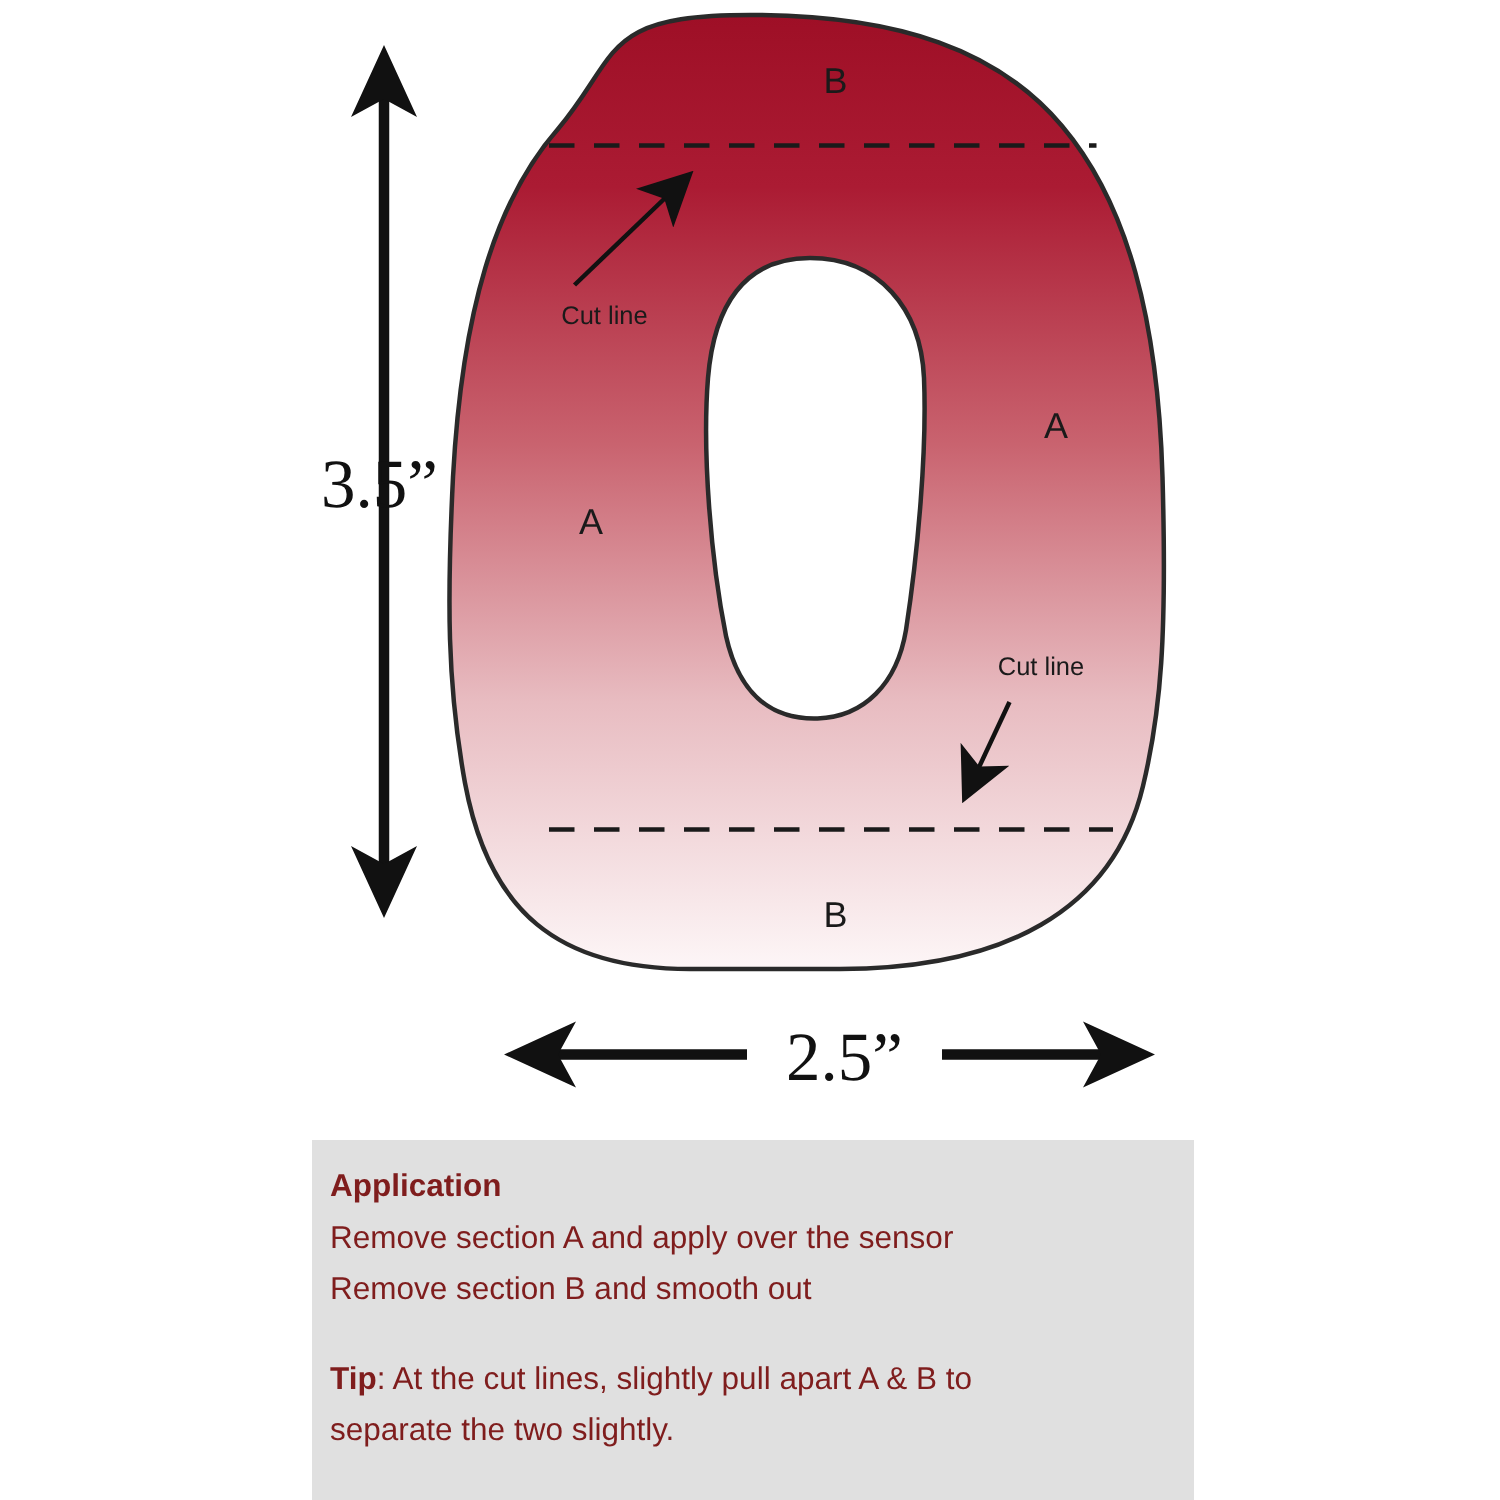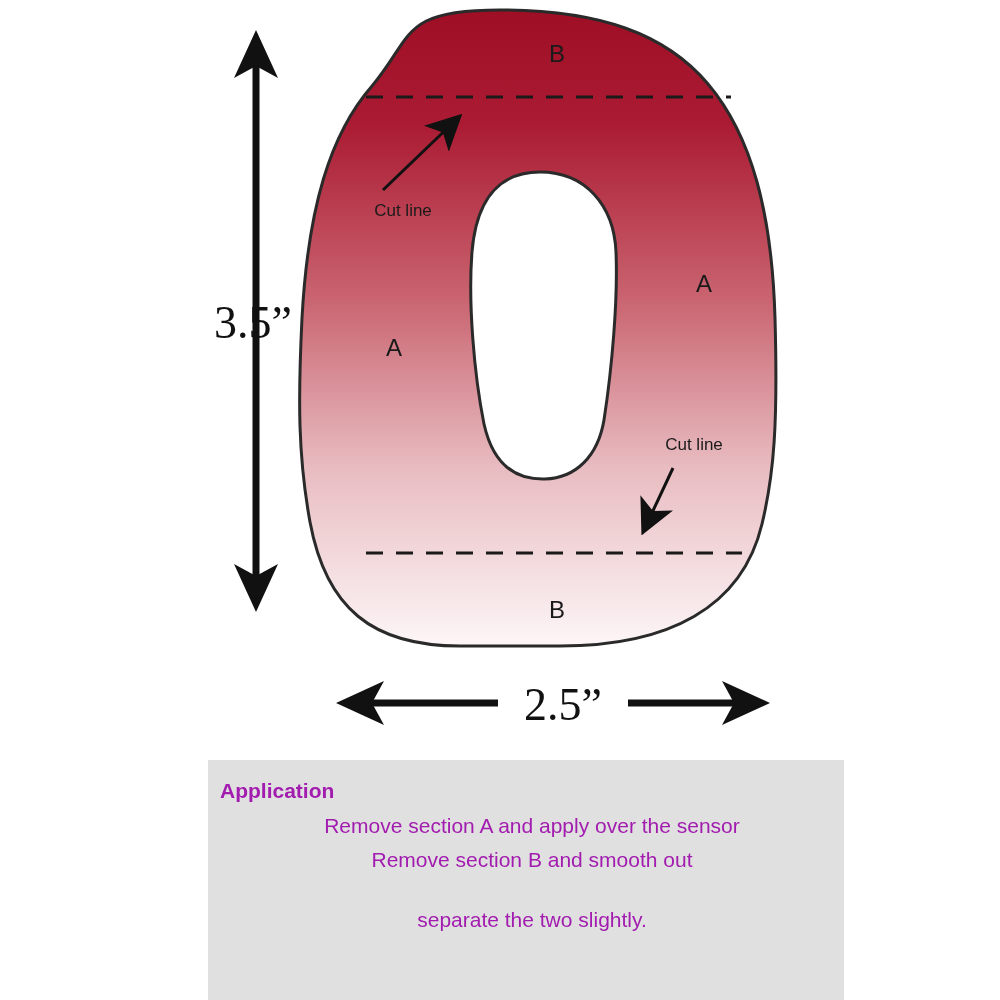--- a/index.html
+++ b/index.html
@@ -27,38 +27,37 @@
     height: 1000px;
     display: block;
   }
   .lbl-serif {
     font-family: "Liberation Serif", serif;
   }
   .instructions {
     position: absolute;
     left: 208px;
     top: 760px;
-    width: 636px;
+    width: 588px;
     height: 240px;
     background: #e0e0e0;
     box-sizing: border-box;
     padding: 14px 0 0 12px;
     font-family: "Liberation Sans", sans-serif;
     font-size: 21px;
-    color: #a21caf;
+    color: #7f1d1d;
     line-height: 1.62;
   }
   .instructions .head {
     font-weight: bold;
     font-size: 21px;
     margin-bottom: 1px;
   }
   .instructions .line {
     white-space: nowrap;
-    text-align: center;
   }
   .instructions .tipblock {
     margin-top: 26px;
   }
   .instructions .tipword {
     font-weight: bold;
   }
 </style>
 </head>
 <body>
@@ -147,17 +146,18 @@
 
     <text x="403" y="216" font-size="17" text-anchor="middle" fill="#1a1a1a">Cut line</text>
     <text x="694" y="450" font-size="17" text-anchor="middle" fill="#1a1a1a">Cut line</text>
   </svg>
 
   <div class="instructions">
     <div class="head">Application</div>
     <div class="line">Remove section A and apply over the sensor</div>
     <div class="line">Remove section B and smooth out</div>
     <div class="tipblock">
+      <span class="line"><span class="tipword">Tip</span><span>: At the cut lines, slightly pull apart A &amp; B to</span></span>
       <div class="line">separate the two slightly.</div>
     </div>
   </div>
 
 </div>
 
 </body></html>

